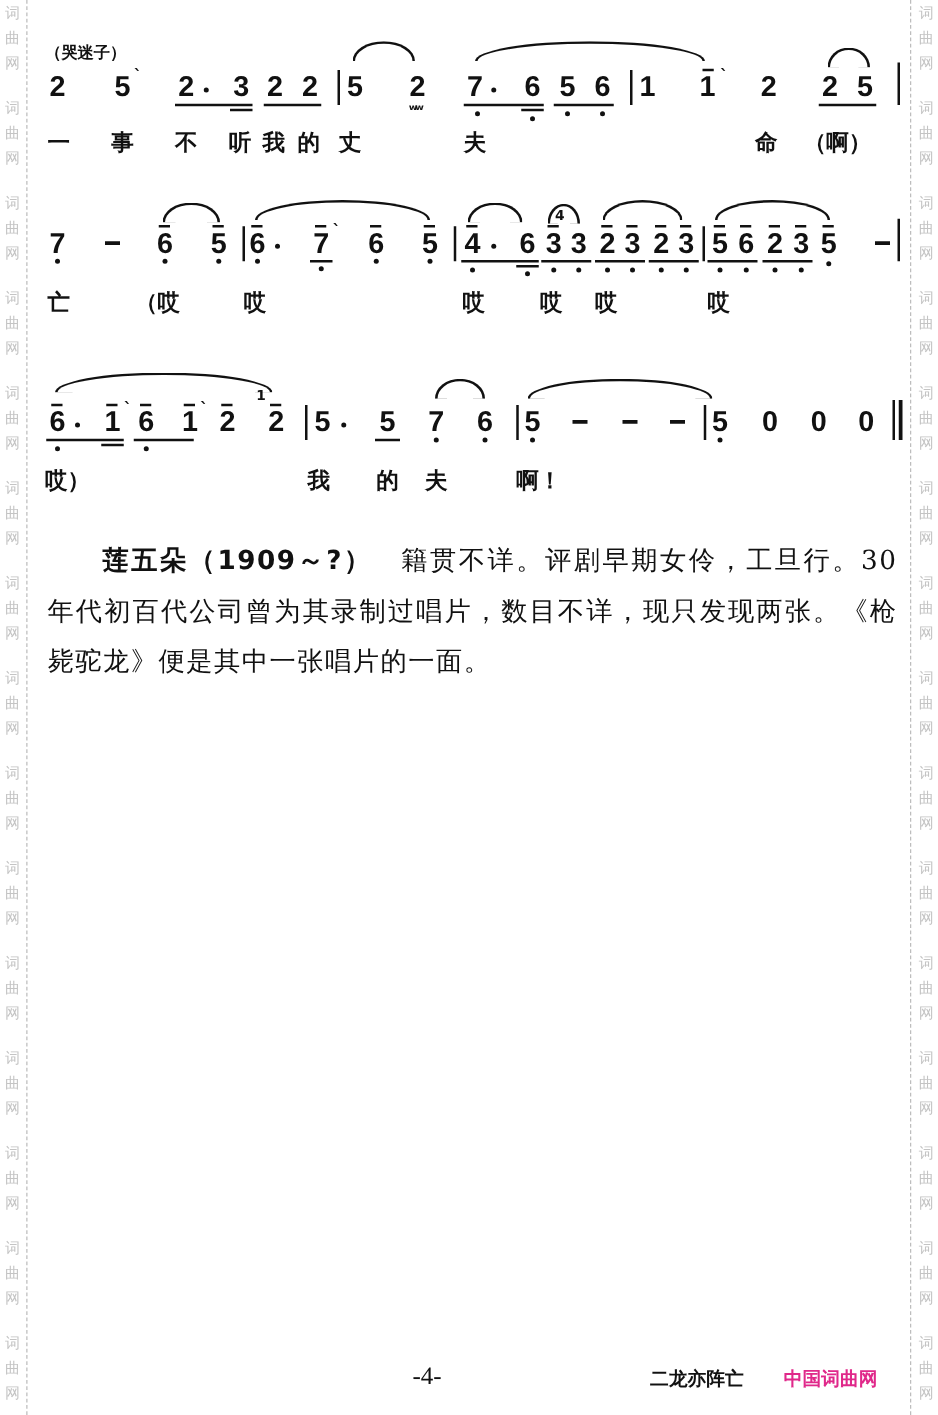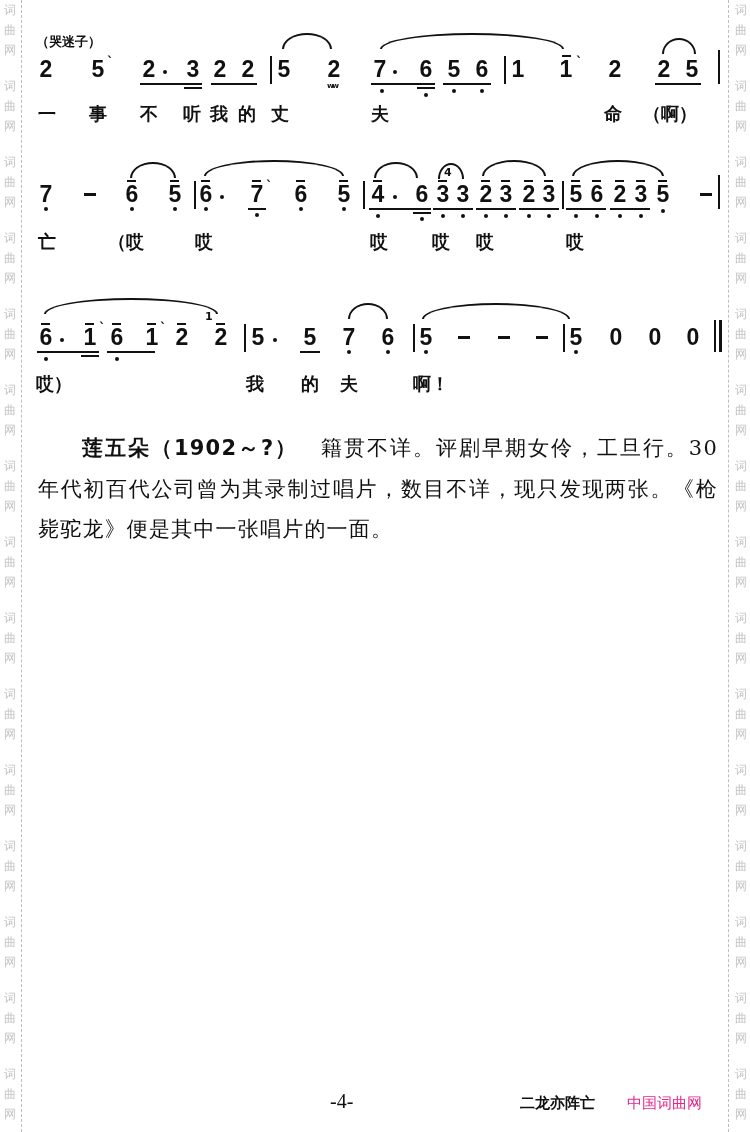--- a/index.html
+++ b/index.html
@@ -31,21 +31,21 @@
   .final-bar { position:absolute; width:2px; background:#111; }
 
   
   .prose { position:absolute; left:38px; top:428px; width:680px; }
   .para { font-family:"DejaVu Serif",serif; font-size:21px; line-height:40.5px; letter-spacing:1.2px;
           text-indent:44px; margin:0; text-align:justify; color:#111; }
   .para b { font-family:"DejaVu Sans",sans-serif; font-weight:bold; }
 
   .page-number { position:absolute; left:330px; top:1090px; font-family:"Liberation Serif",serif; font-size:20px; }
   .source-label { position:absolute; left:520px; top:1094px; font-size:15px; font-weight:bold; font-family:"DejaVu Sans",sans-serif; }
-  .source-site { position:absolute; left:627px; top:1094px; font-size:15px; font-weight:normal; font-family:"DejaVu Sans",sans-serif; }
+  .source-site { position:absolute; left:627px; top:1094px; font-size:15px; font-weight:bold; font-family:"DejaVu Sans",sans-serif; }
 </style>
 </head>
 <body>
 
 <div class="margin-line" style="left:21px;"></div>
 <div class="margin-line" style="left:728px;"></div>
 
 <div class="wm-col" style="left: 0px; padding-top: 0px;" id="wm-left">
     <div class="wm-group">
       <span class="wm-char" style="color: rgb(196, 196, 196);">词</span>
@@ -412,18 +412,18 @@
 
     <span class="lyric" style="left:36px; top:372px;">哎）</span>
     <span class="lyric" style="left:246px; top:372px;">我</span>
     <span class="lyric" style="left:301px; top:372px;">的</span>
     <span class="lyric" style="left:340px; top:372px;">夫</span>
     <span class="lyric" style="left:413px; top:372px;">啊！</span>
   </div>
 </div>
 
 <div class="prose">
-  <p class="para"><b>莲五朵（1902～?）</b><span>　籍贯不详。评剧早期女伶，工旦行。30 年代初百代公司曾为其录制过唱片，数目不详，现只发现两张。《枪毙驼龙》便是其中一张唱片的一面。</span></p>
+  <p class="para"><b>莲五朵（1909～?）</b><span>　籍贯不详。评剧早期女伶，工旦行。30 年代初百代公司曾为其录制过唱片，数目不详，现只发现两张。《枪毙驼龙》便是其中一张唱片的一面。</span></p>
 </div>
 
 <span class="page-number">-4-</span>
 <span class="source-label">二龙亦阵亡</span>
 <span class="source-site" style="color: rgb(224, 40, 138);">中国词曲网</span>
 
 </body></html>

